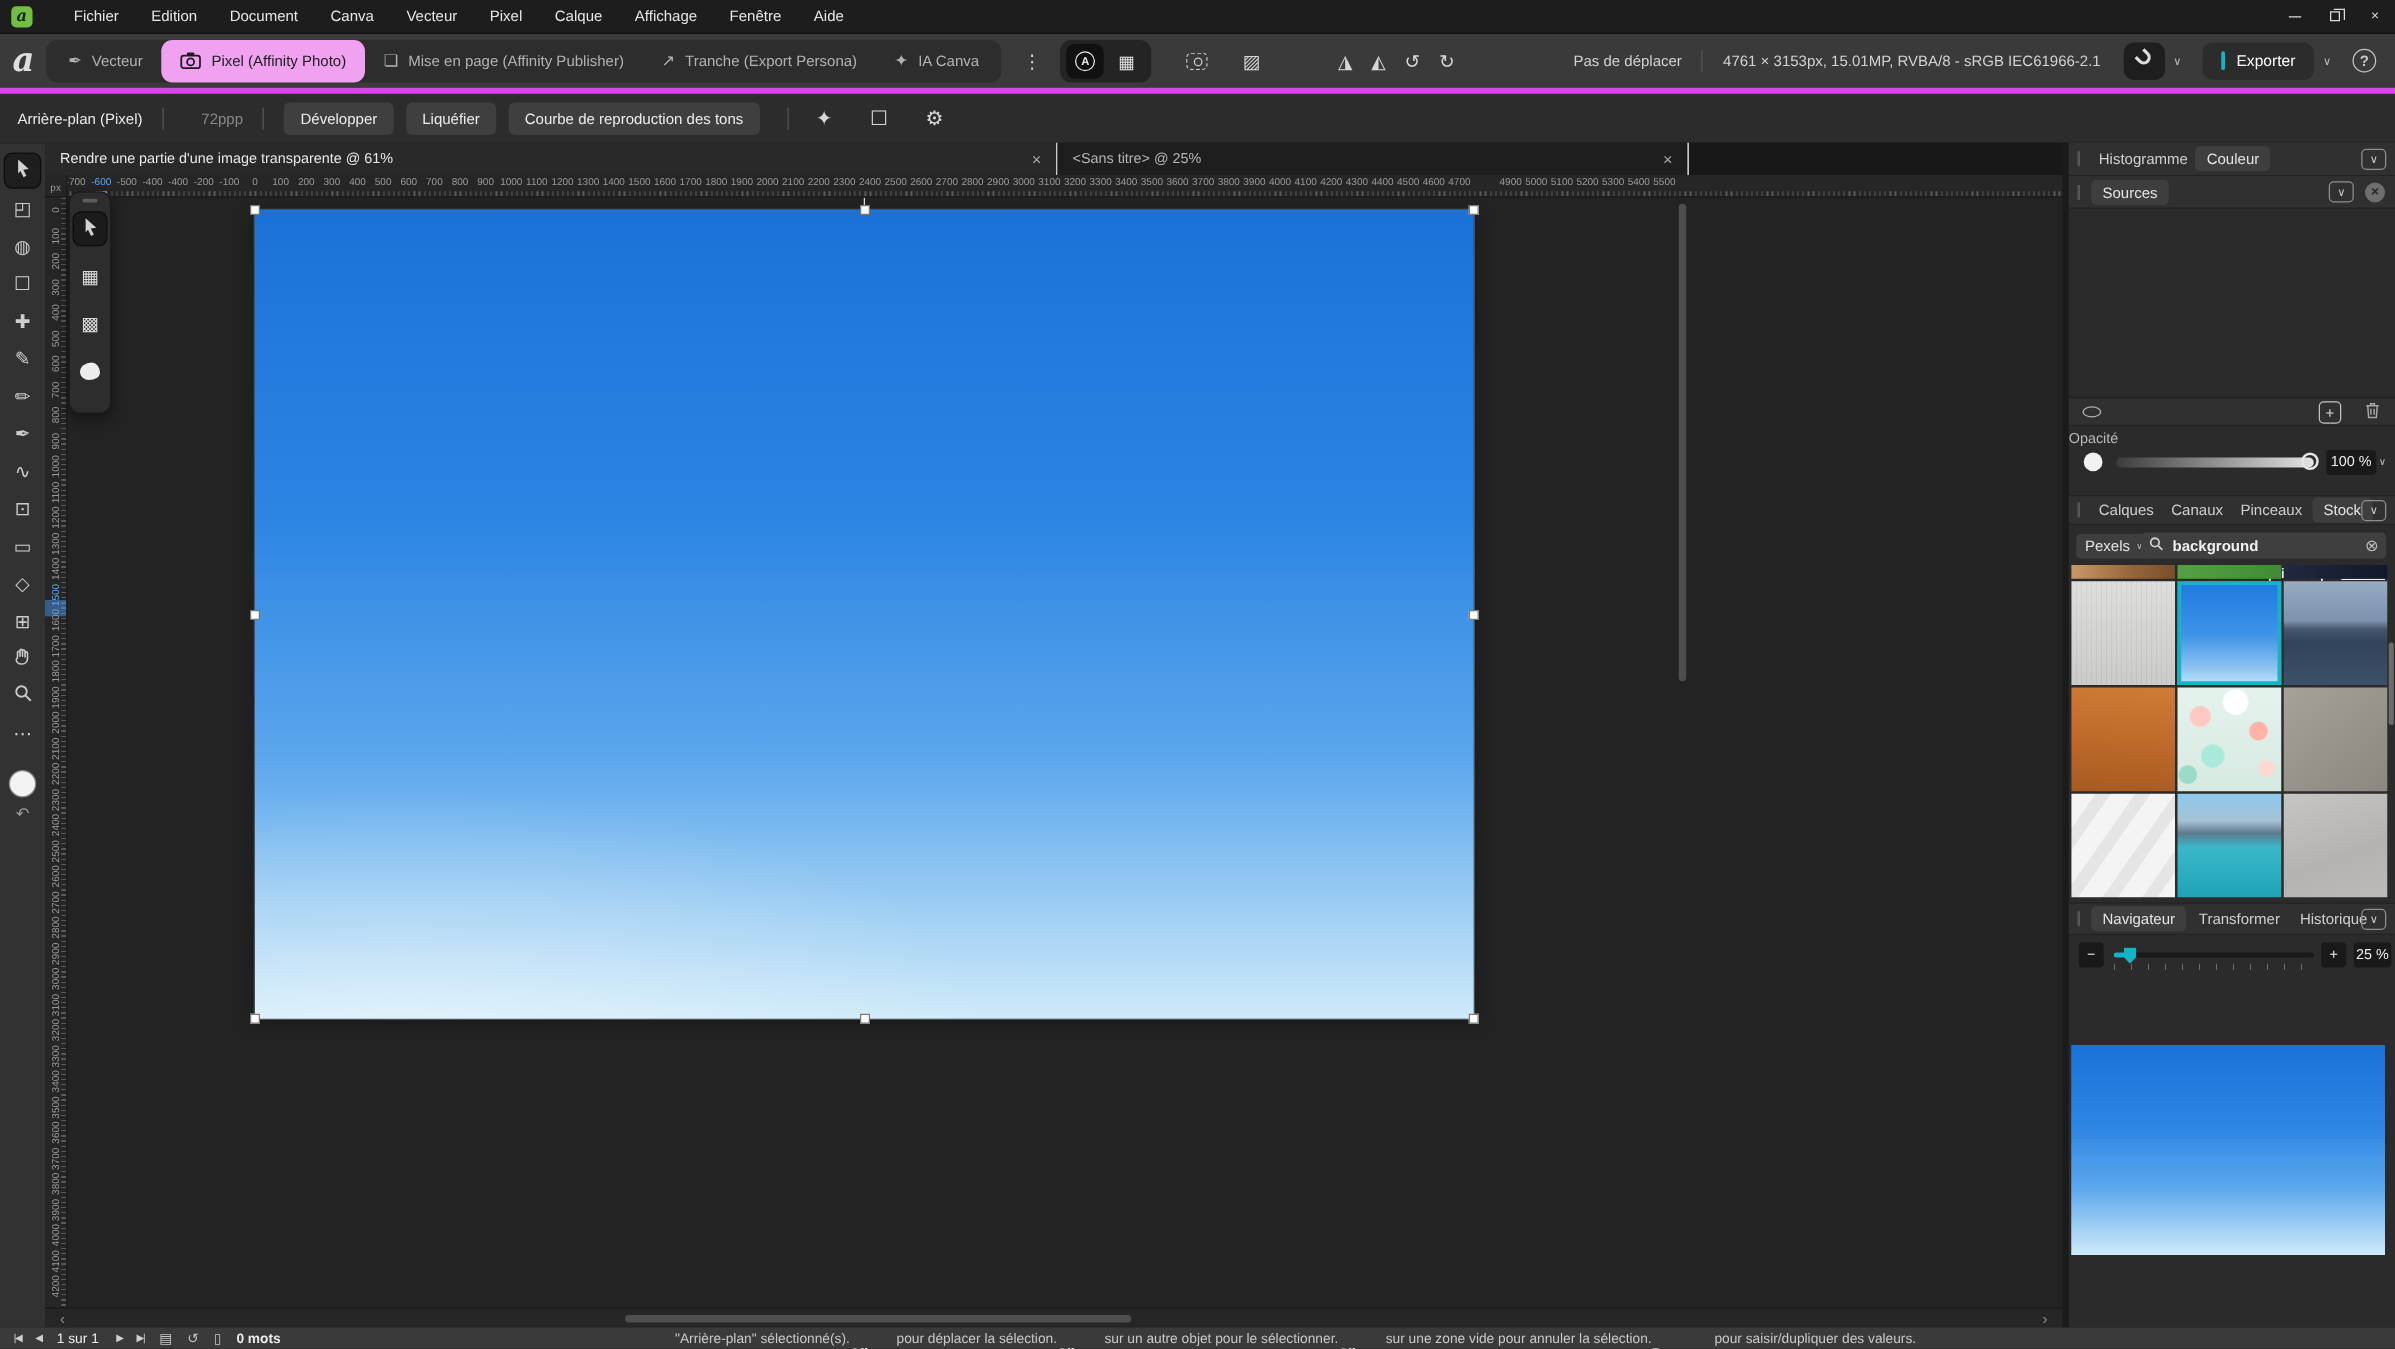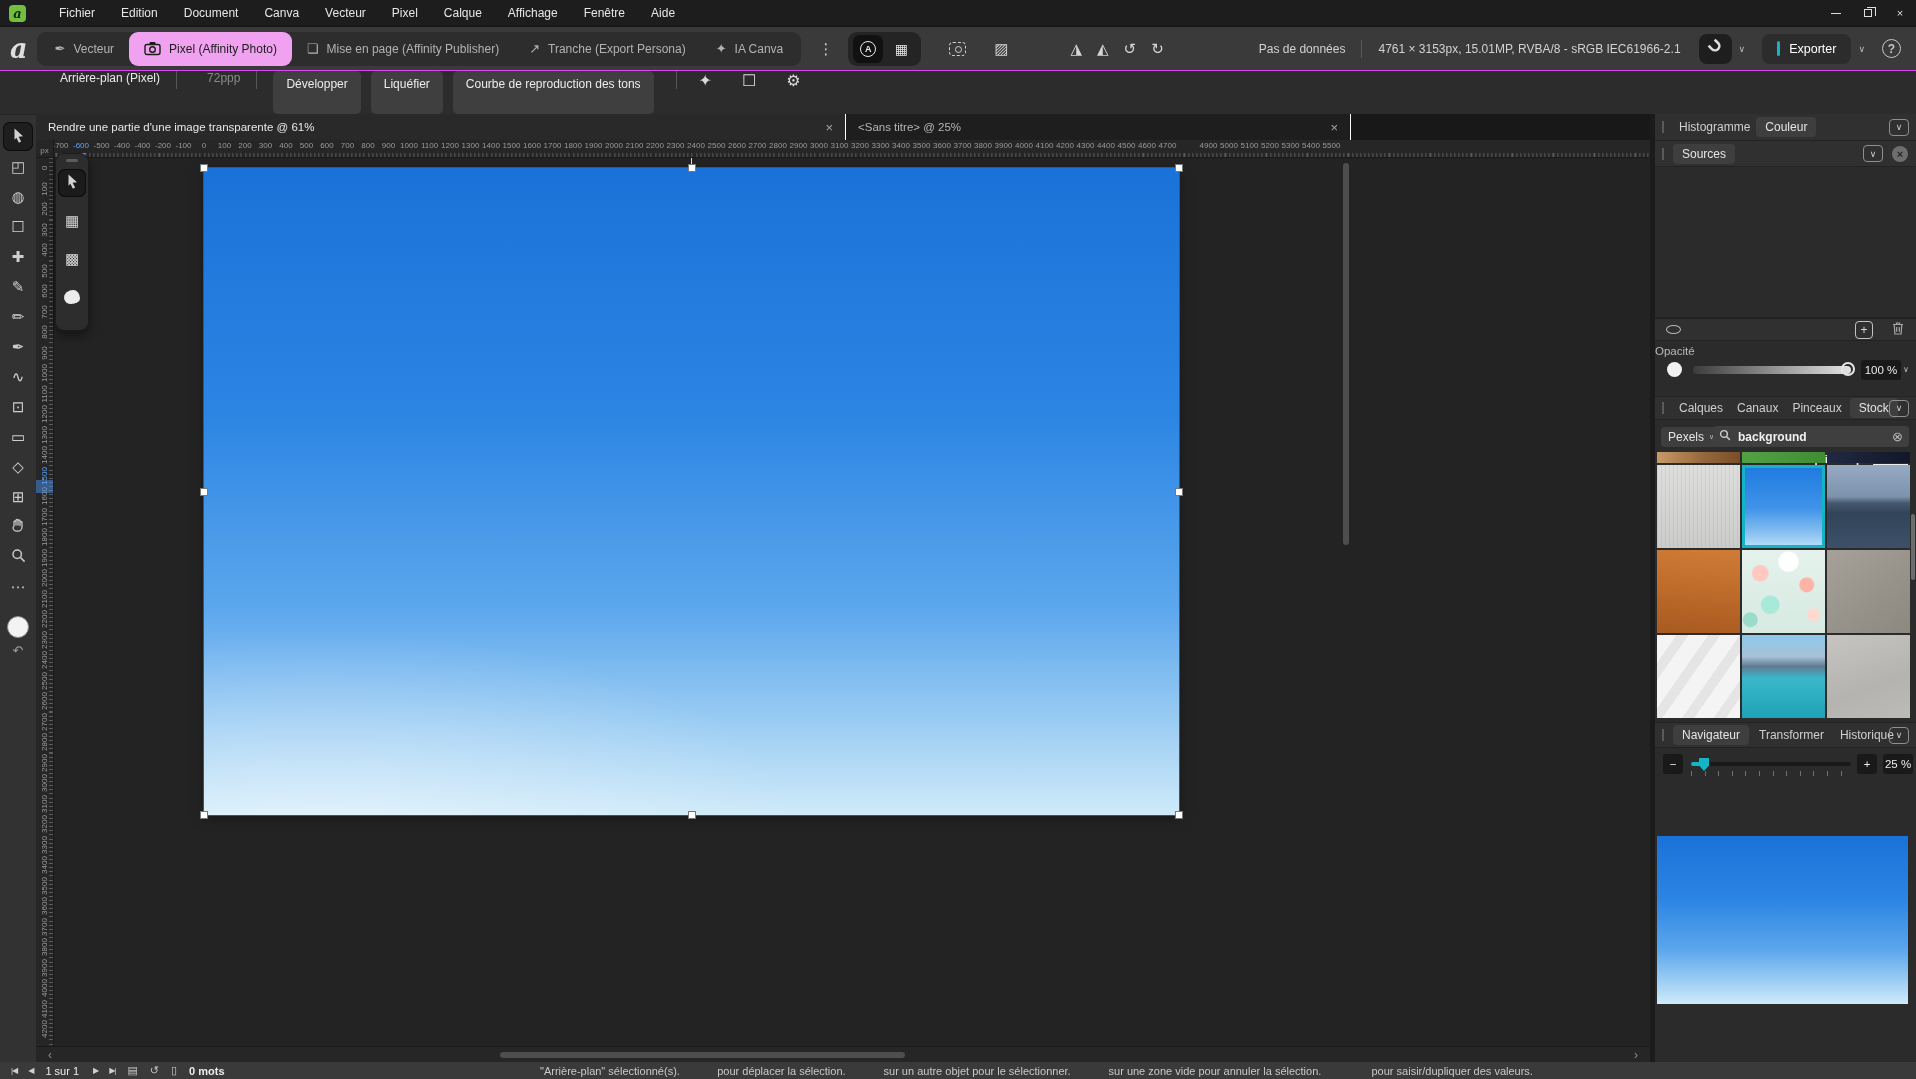--- a/index.html
+++ b/index.html
@@ -37,21 +37,21 @@
   .spacer{flex:1;}
   .bar-label{font-size:12px;color:#d2d2d2;white-space:nowrap;}
   .vsep{width:1px;height:18px;background:#565656;margin:0 16px;}
   .magnet-btn{width:33px;height:30px;background:#1e1e1e;border-radius:8px;display:flex;align-items:center;justify-content:center;margin-left:4px;}
   .chev{color:#bdbdbd;font-size:9px;margin:0 7px;}
   .export-btn{display:flex;align-items:center;background:#2c2c2c;border-radius:8px;height:30px;padding:0 15px;gap:9px;font-size:12.5px;color:#fff;margin-left:10px;}
   .export-accent{width:3px;height:15px;border-radius:2px;}
   .help-btn{width:19px;height:19px;border:1.7px solid #c6c6c6;border-radius:50%;color:#c6c6c6;font-size:12px;font-weight:bold;display:flex;align-items:center;justify-content:center;margin:0 15px 0 10px;}
 
   
-  #contextbar{position:absolute;left:0;top:70px;width:1916px;height:44px;background:#2c2c2c;display:flex;border-top:1px solid #d946ef;z-index:10;padding-left:46px;}
+  #contextbar{position:absolute;left:0;top:70px;width:1916px;height:44px;background:#2c2c2c;display:flex;align-items:center;border-top:5px solid #d946ef;z-index:10;}
   .ctx-label{font-size:12px;color:#eaeaea;margin-left:14px;white-space:nowrap;}
   .ctx-dpi{color:#8a8a8a;}
   #ctx-buttons{display:flex;gap:10px;}
   .ctx-btn{background:#3f3f3f;border-radius:5px;padding:6px 13px;font-size:12px;color:#ececec;white-space:nowrap;}
   .ctx-icon{color:#d8d8d8;font-size:16px;margin-left:30px;}
 
   
   #tabbar{position:absolute;left:36px;top:114px;width:1614px;height:26px;background:#181818;display:flex;z-index:5;}
   .tab{display:flex;align-items:center;justify-content:space-between;padding:0 12px;font-size:11.5px;color:#b5b5b5;background:#1e1e1e;border-right:1px solid #ffffff;}
   .tab.active{background:#292929;color:#e8e8e8;}
@@ -225,21 +225,21 @@
         <span>◭</span>
       </div>
     <div class="bar-icon">
         <span>↺</span>
       </div>
     <div class="bar-icon">
         <span>↻</span>
       </div>
   </div>
   <div class="spacer"></div>
-  <div class="bar-label">Pas de données</div>
+  <div class="bar-label">Pas de déplacer</div>
   <div class="vsep"></div>
   <div class="bar-label">4761 × 3153px, 15.01MP, RVBA/8 - sRGB IEC61966-2.1</div>
   <div class="magnet-btn" style="margin-left:18px;">
     <span id="magnet-ic"><svg width="15" height="15" viewBox="0 0 15 15" fill="none" stroke="#dcdcdc" stroke-width="2.6" style="transform:rotate(-45deg)">
           <path d="M3.2 2 v4.8 a4.3 4.3 0 0 0 8.6 0 V2"></path>
         </svg></span>
   </div>
   <div class="chev">∨</div>
   <div class="export-btn">
     <span class="export-accent" style="background: rgb(20, 180, 198);"></span>

